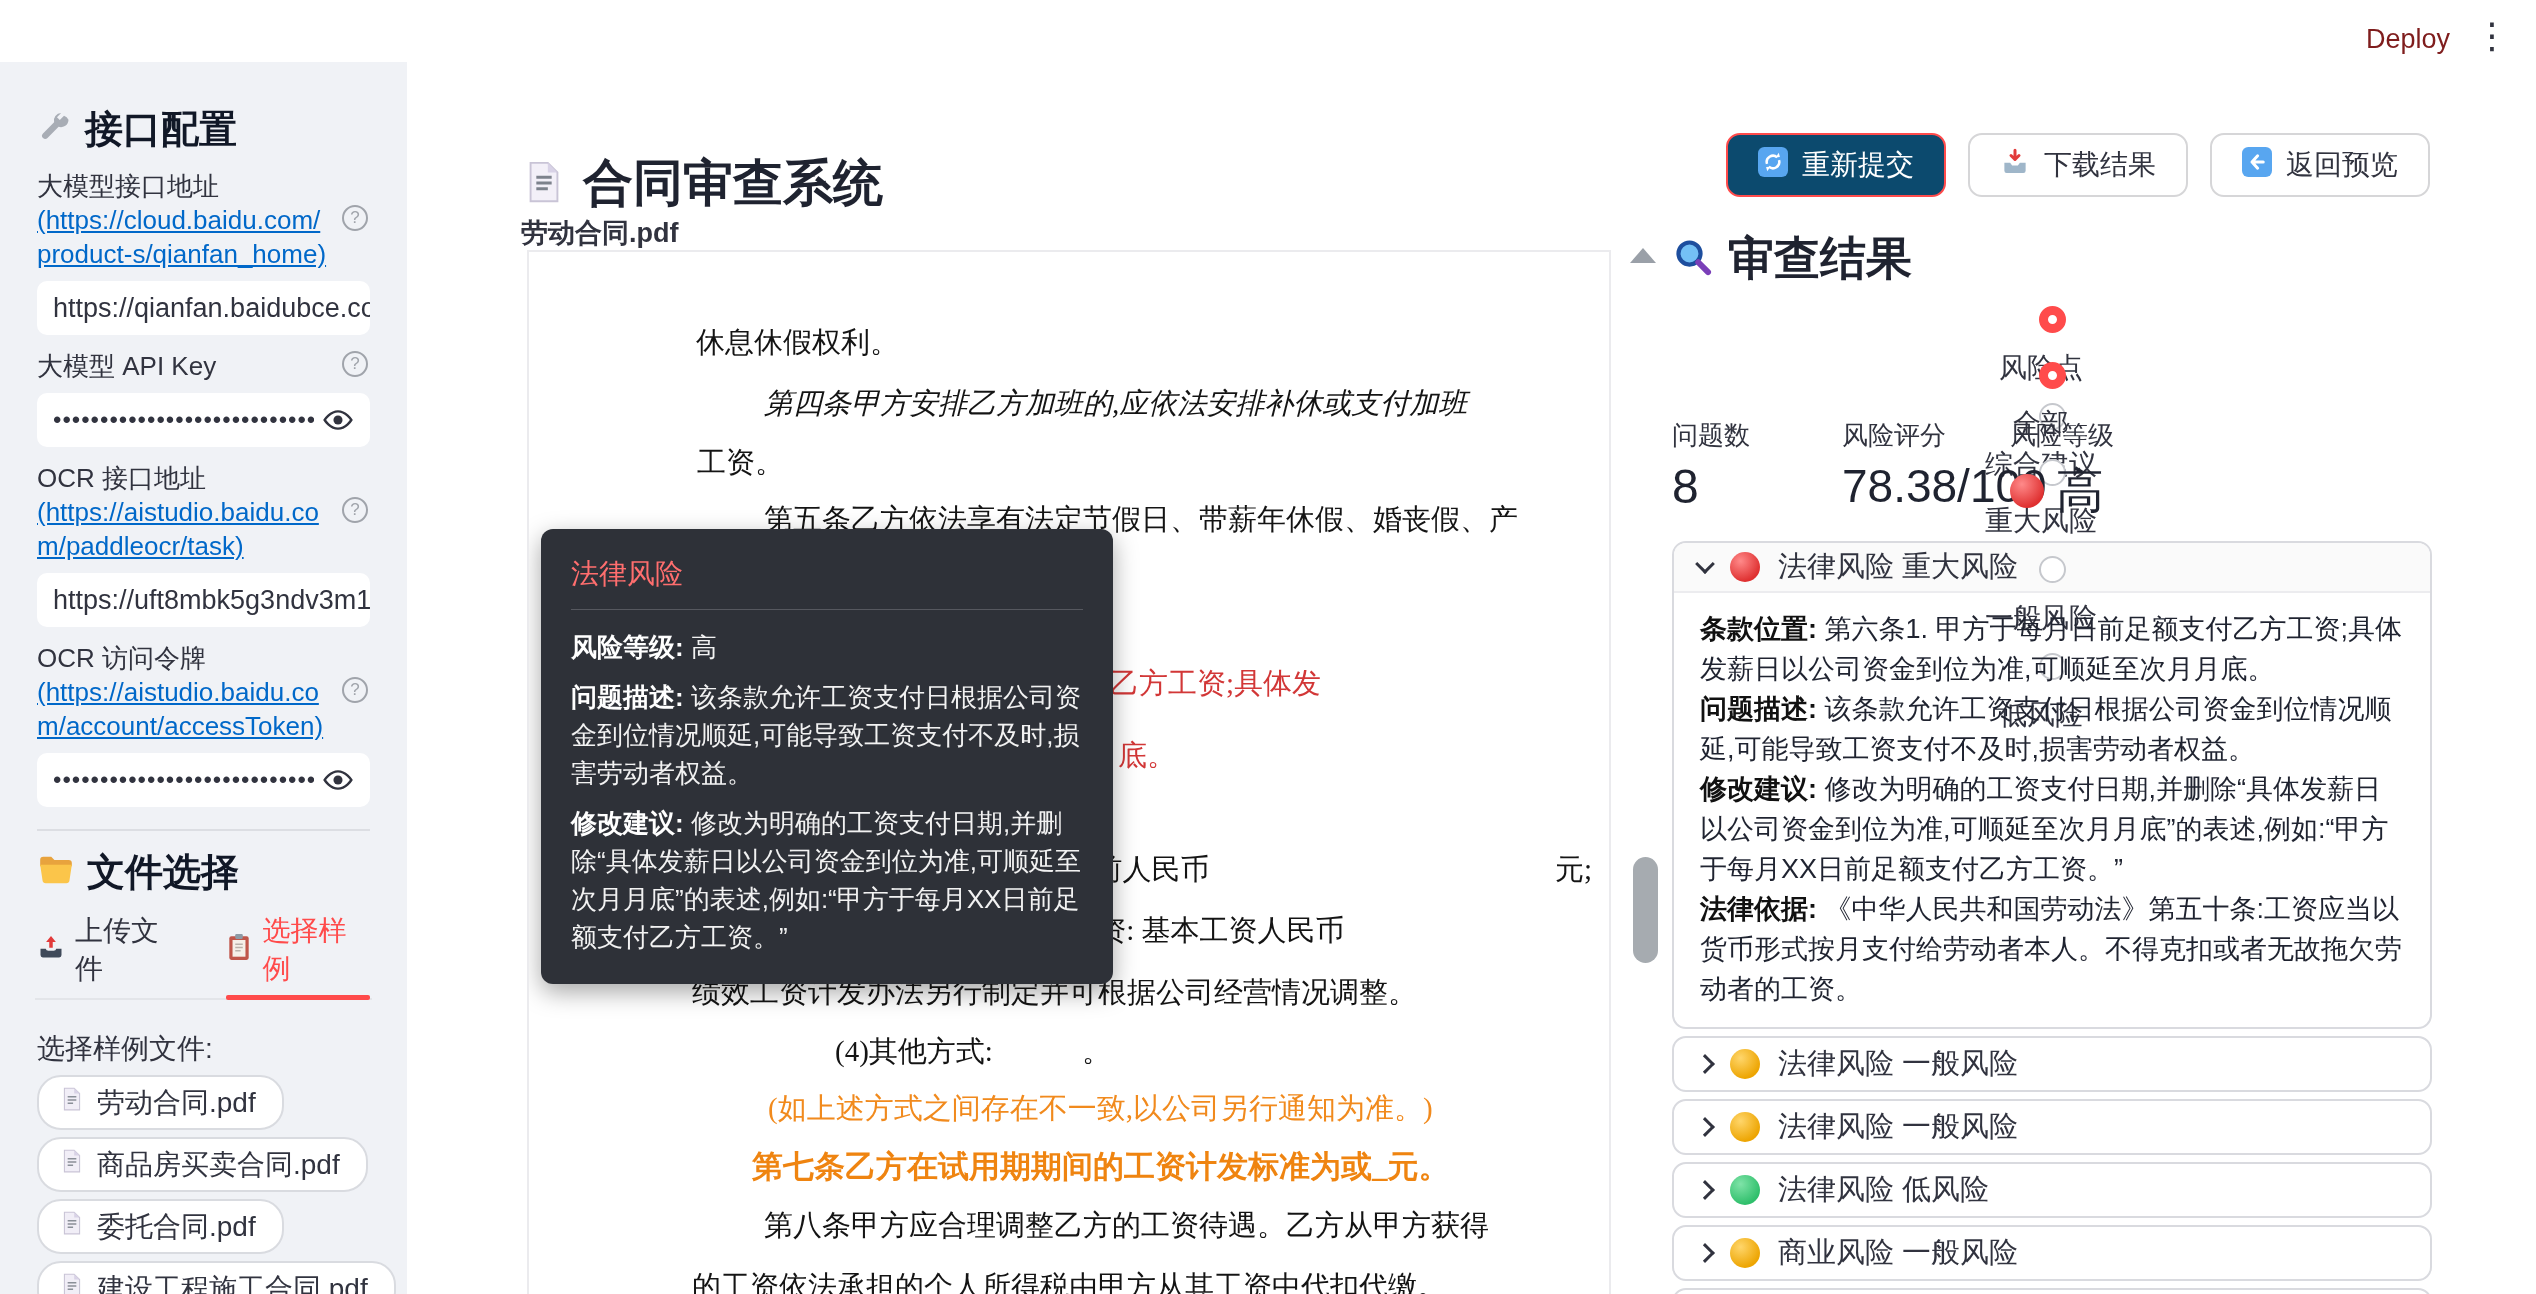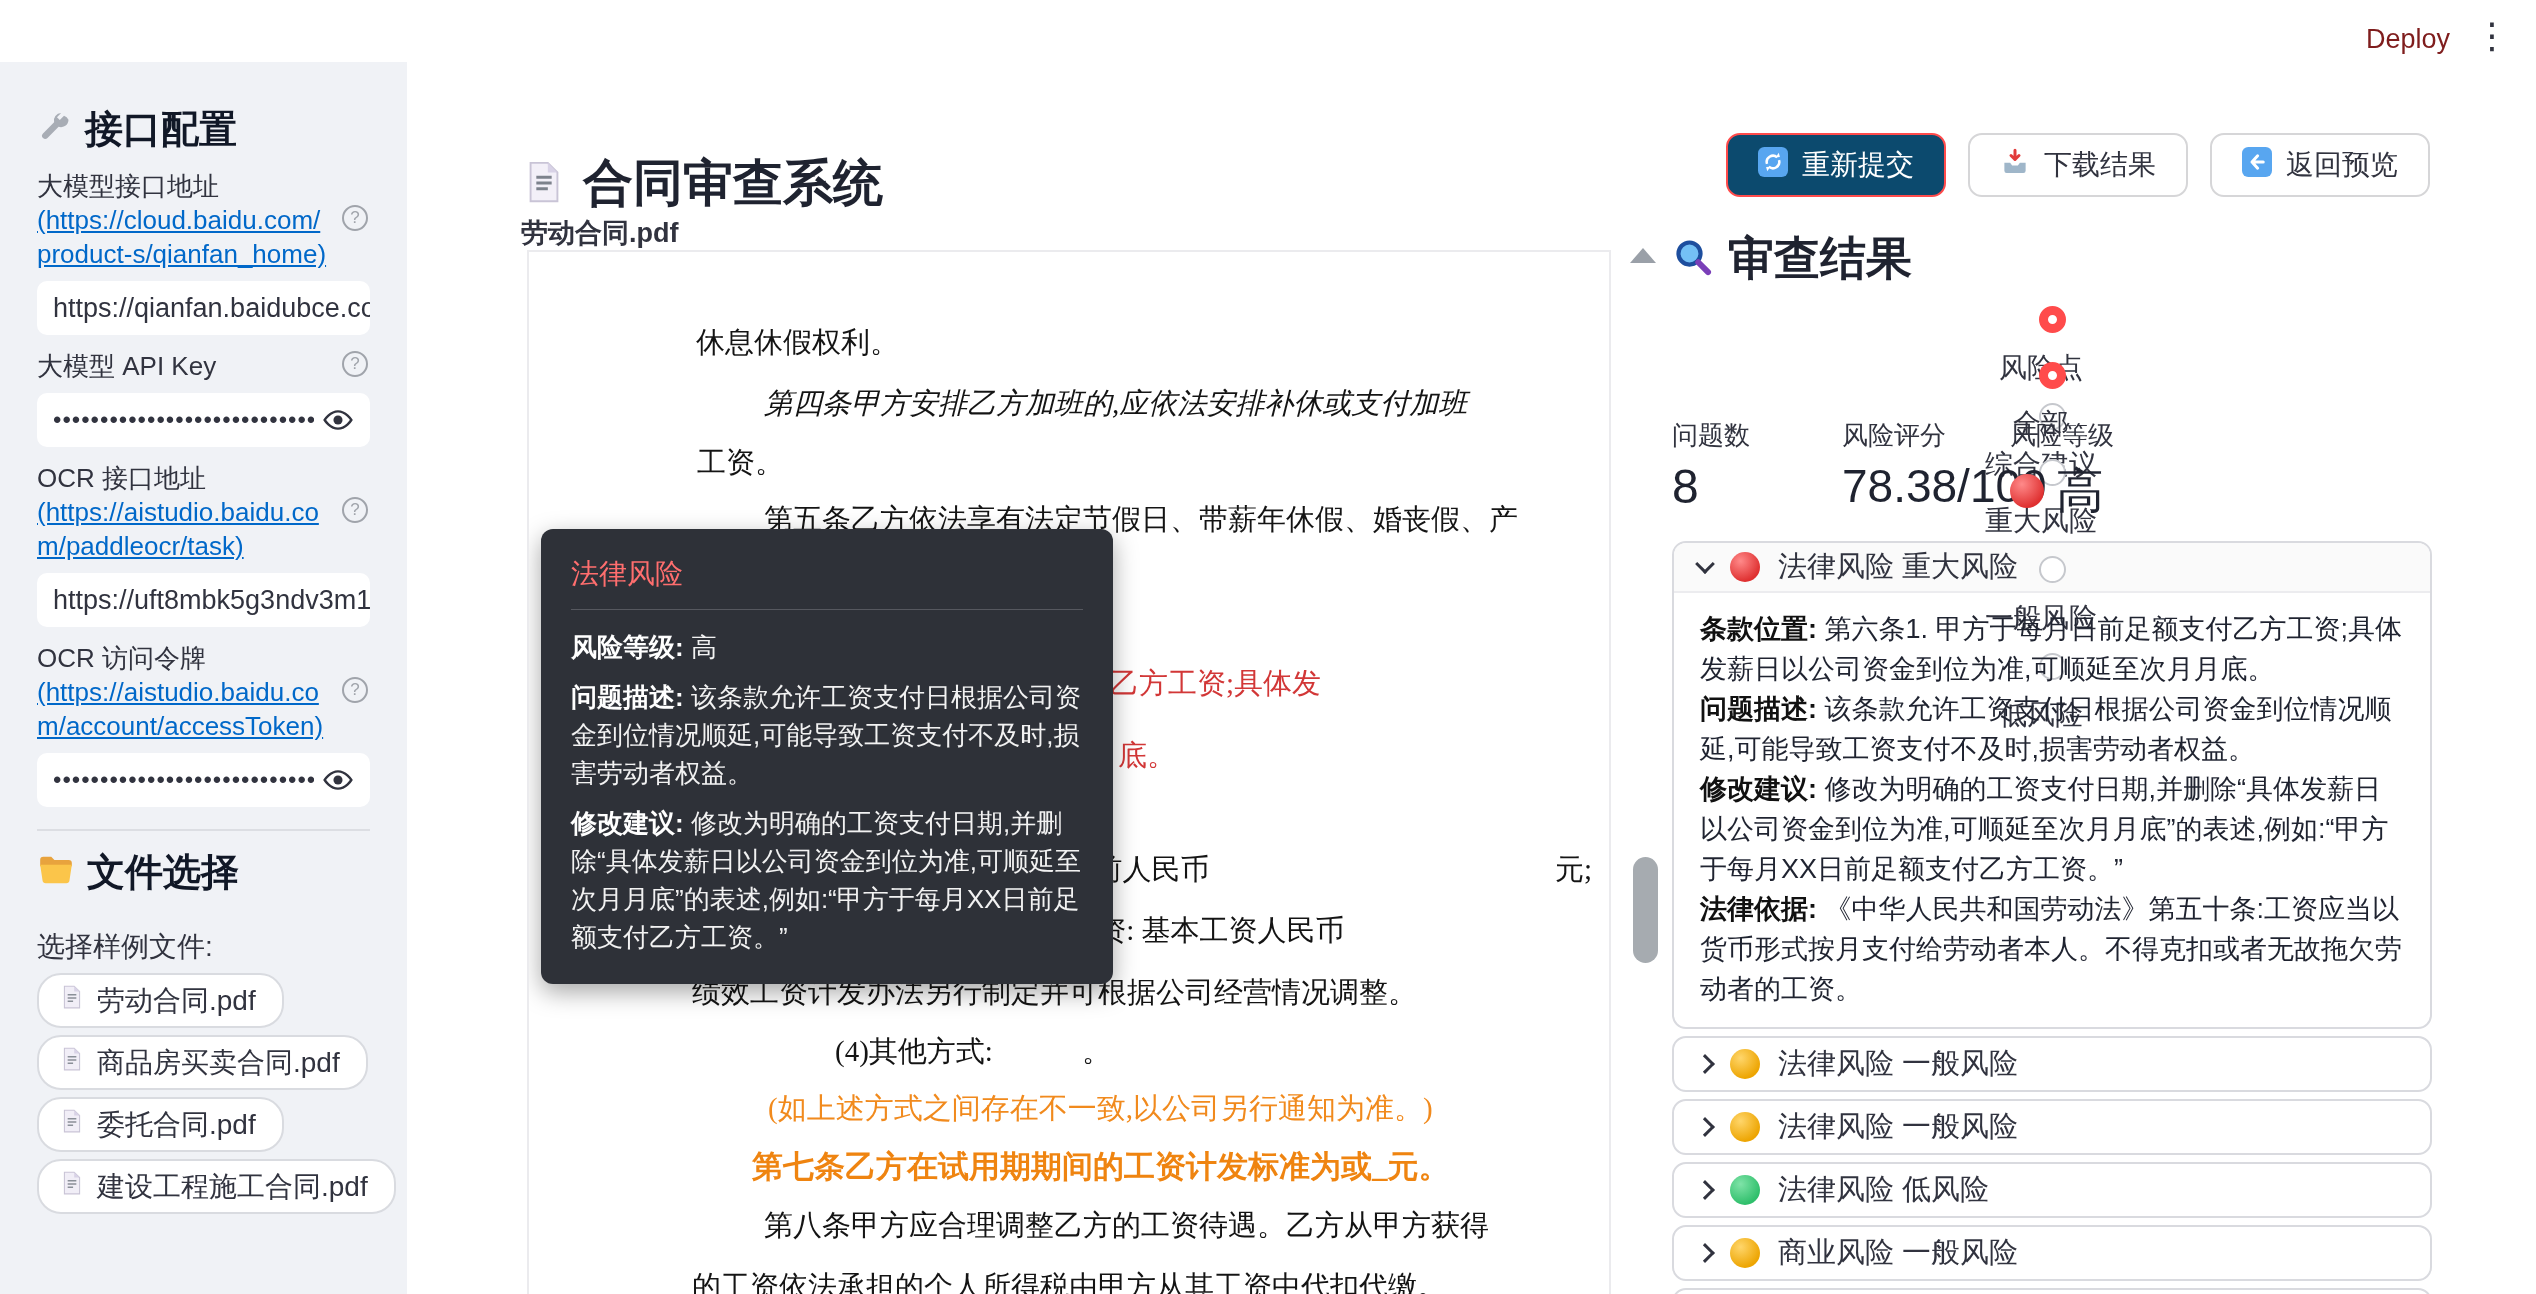--- a/index.html
+++ b/index.html
@@ -172,20 +172,42 @@
   <div class="sb-h">
     <span class="icon">
       <svg width="38" height="38" viewBox="0 0 24 24">
           <path d="M2 5a2 2 0 0 1 2-2h5l2 2h9a2 2 0 0 1 2 2v2H2z" fill="#e8a33d"></path>
           <path d="M2 8h20l-1.5 10a2 2 0 0 1-2 1.7H5.5a2 2 0 0 1-2-1.7z" fill="#fbc54a"></path>
         </svg>
     </span>
     <span class="ttl">文件选择</span>
   </div>
 
+  <div class="tabs">
+    <div class="tab">
+      <span class="icon">
+        <svg width="28" height="28" viewBox="0 0 24 24">
+            <path d="M12 2.5l4.2 5.2h-2.7v5h-3v-5H7.8z" fill="#e23b3b"></path>
+            <path d="M3 13.5h4.5a2.3 2.3 0 0 0 2.2 1.8h4.6a2.3 2.3 0 0 0 2.2-1.8H21v5.4a2 2 0 0 1-2 2H5a2 2 0 0 1-2-2z" fill="#3f4a5a"></path>
+          </svg>
+      </span>
+      <span>上传文件</span>
+    </div>
+    <div class="tab active">
+      <span class="icon">
+        <svg width="26" height="28" viewBox="0 0 24 26">
+            <rect x="3" y="3" width="18" height="22" rx="2" fill="#c0564a"></rect>
+            <rect x="6" y="6.5" width="12" height="15.5" fill="#f5efe8"></rect>
+            <rect x="8.5" y="1" width="7" height="4.5" rx="1" fill="#8d9aa5"></rect>
+            <path d="M8.5 10.5h7M8.5 13.5h7M8.5 16.5h5" stroke="#b9b2ab" stroke-width="1.3"></path>
+          </svg>
+      </span>
+      <span>选择样例</span>
+    </div>
+  </div>
 
   <div class="sample-label">选择样例文件:</div>
 
   <div class="file-btn">
     <span class="icon"><svg width="26" height="26" viewBox="0 0 24 24">
           <path d="M5 2h9l5 5v15H5z" fill="#f1eef7" stroke="#c9c4d6"></path>
           <path d="M14 2l5 5h-5z" fill="#d8d2e6"></path>
           <path d="M8 10h8M8 13h8M8 16h5" stroke="#8a8f98" stroke-width="1.4"></path>
         </svg></span>
     <span>劳动合同.pdf</span>

